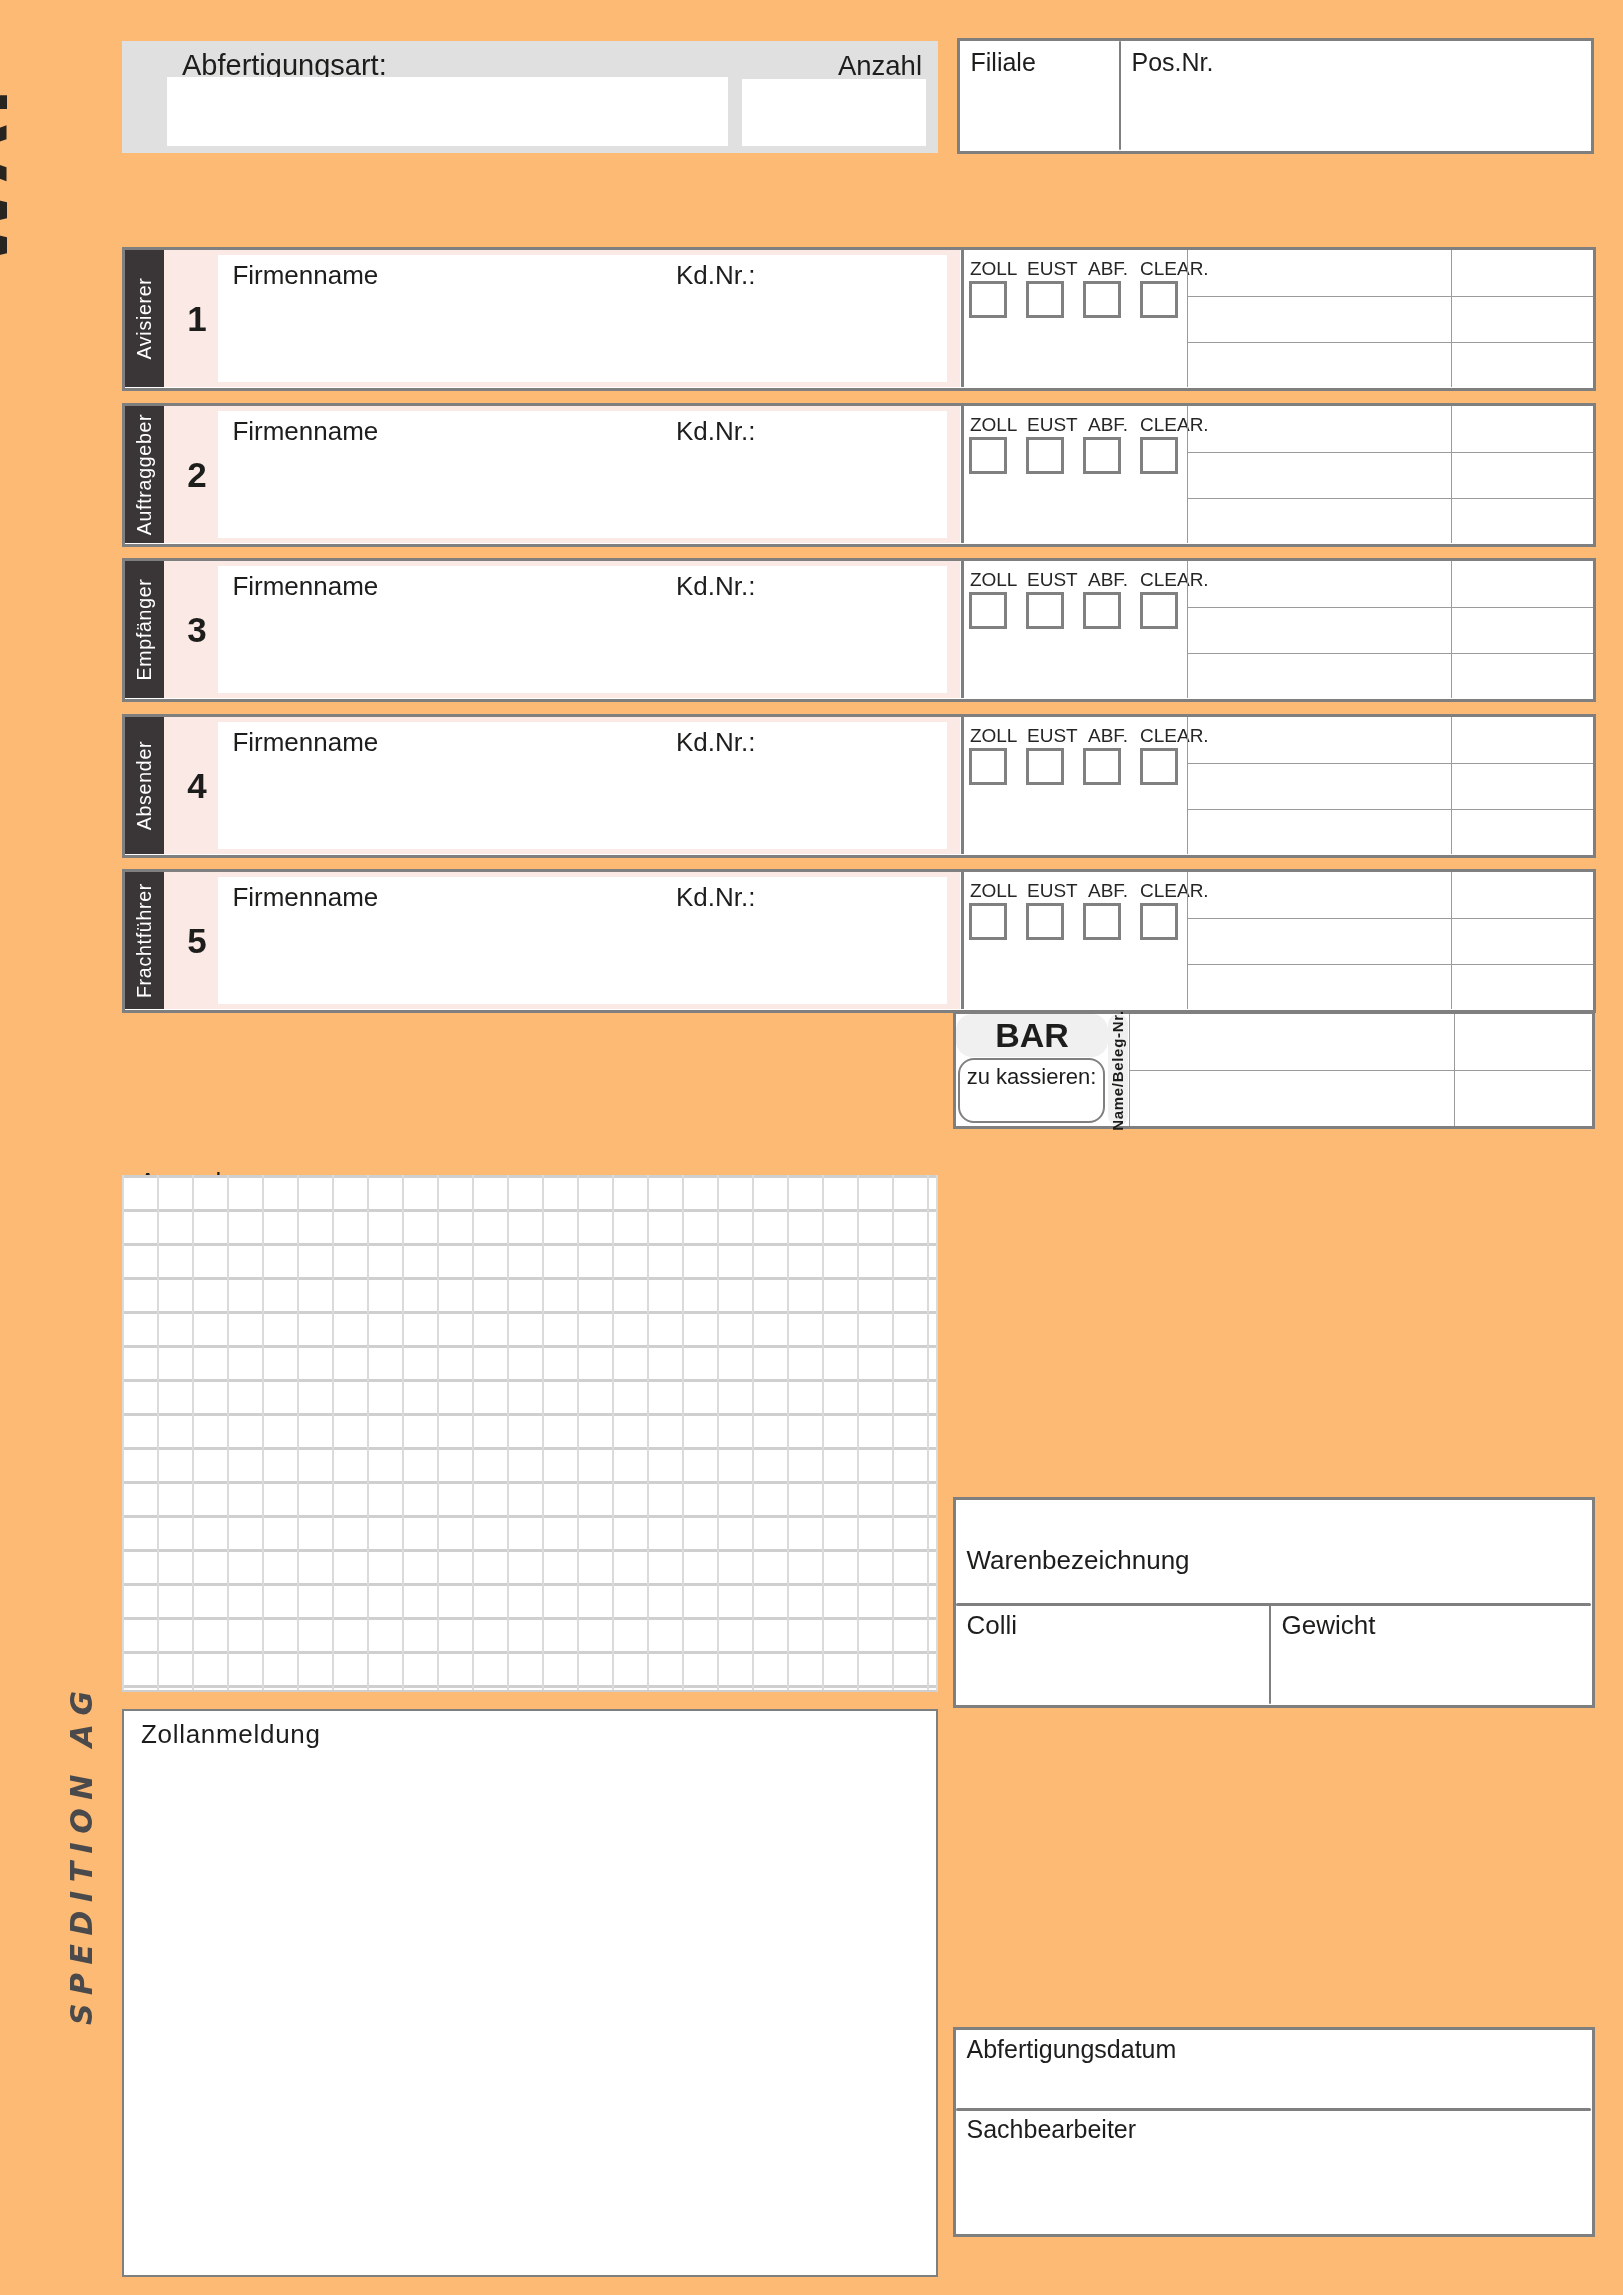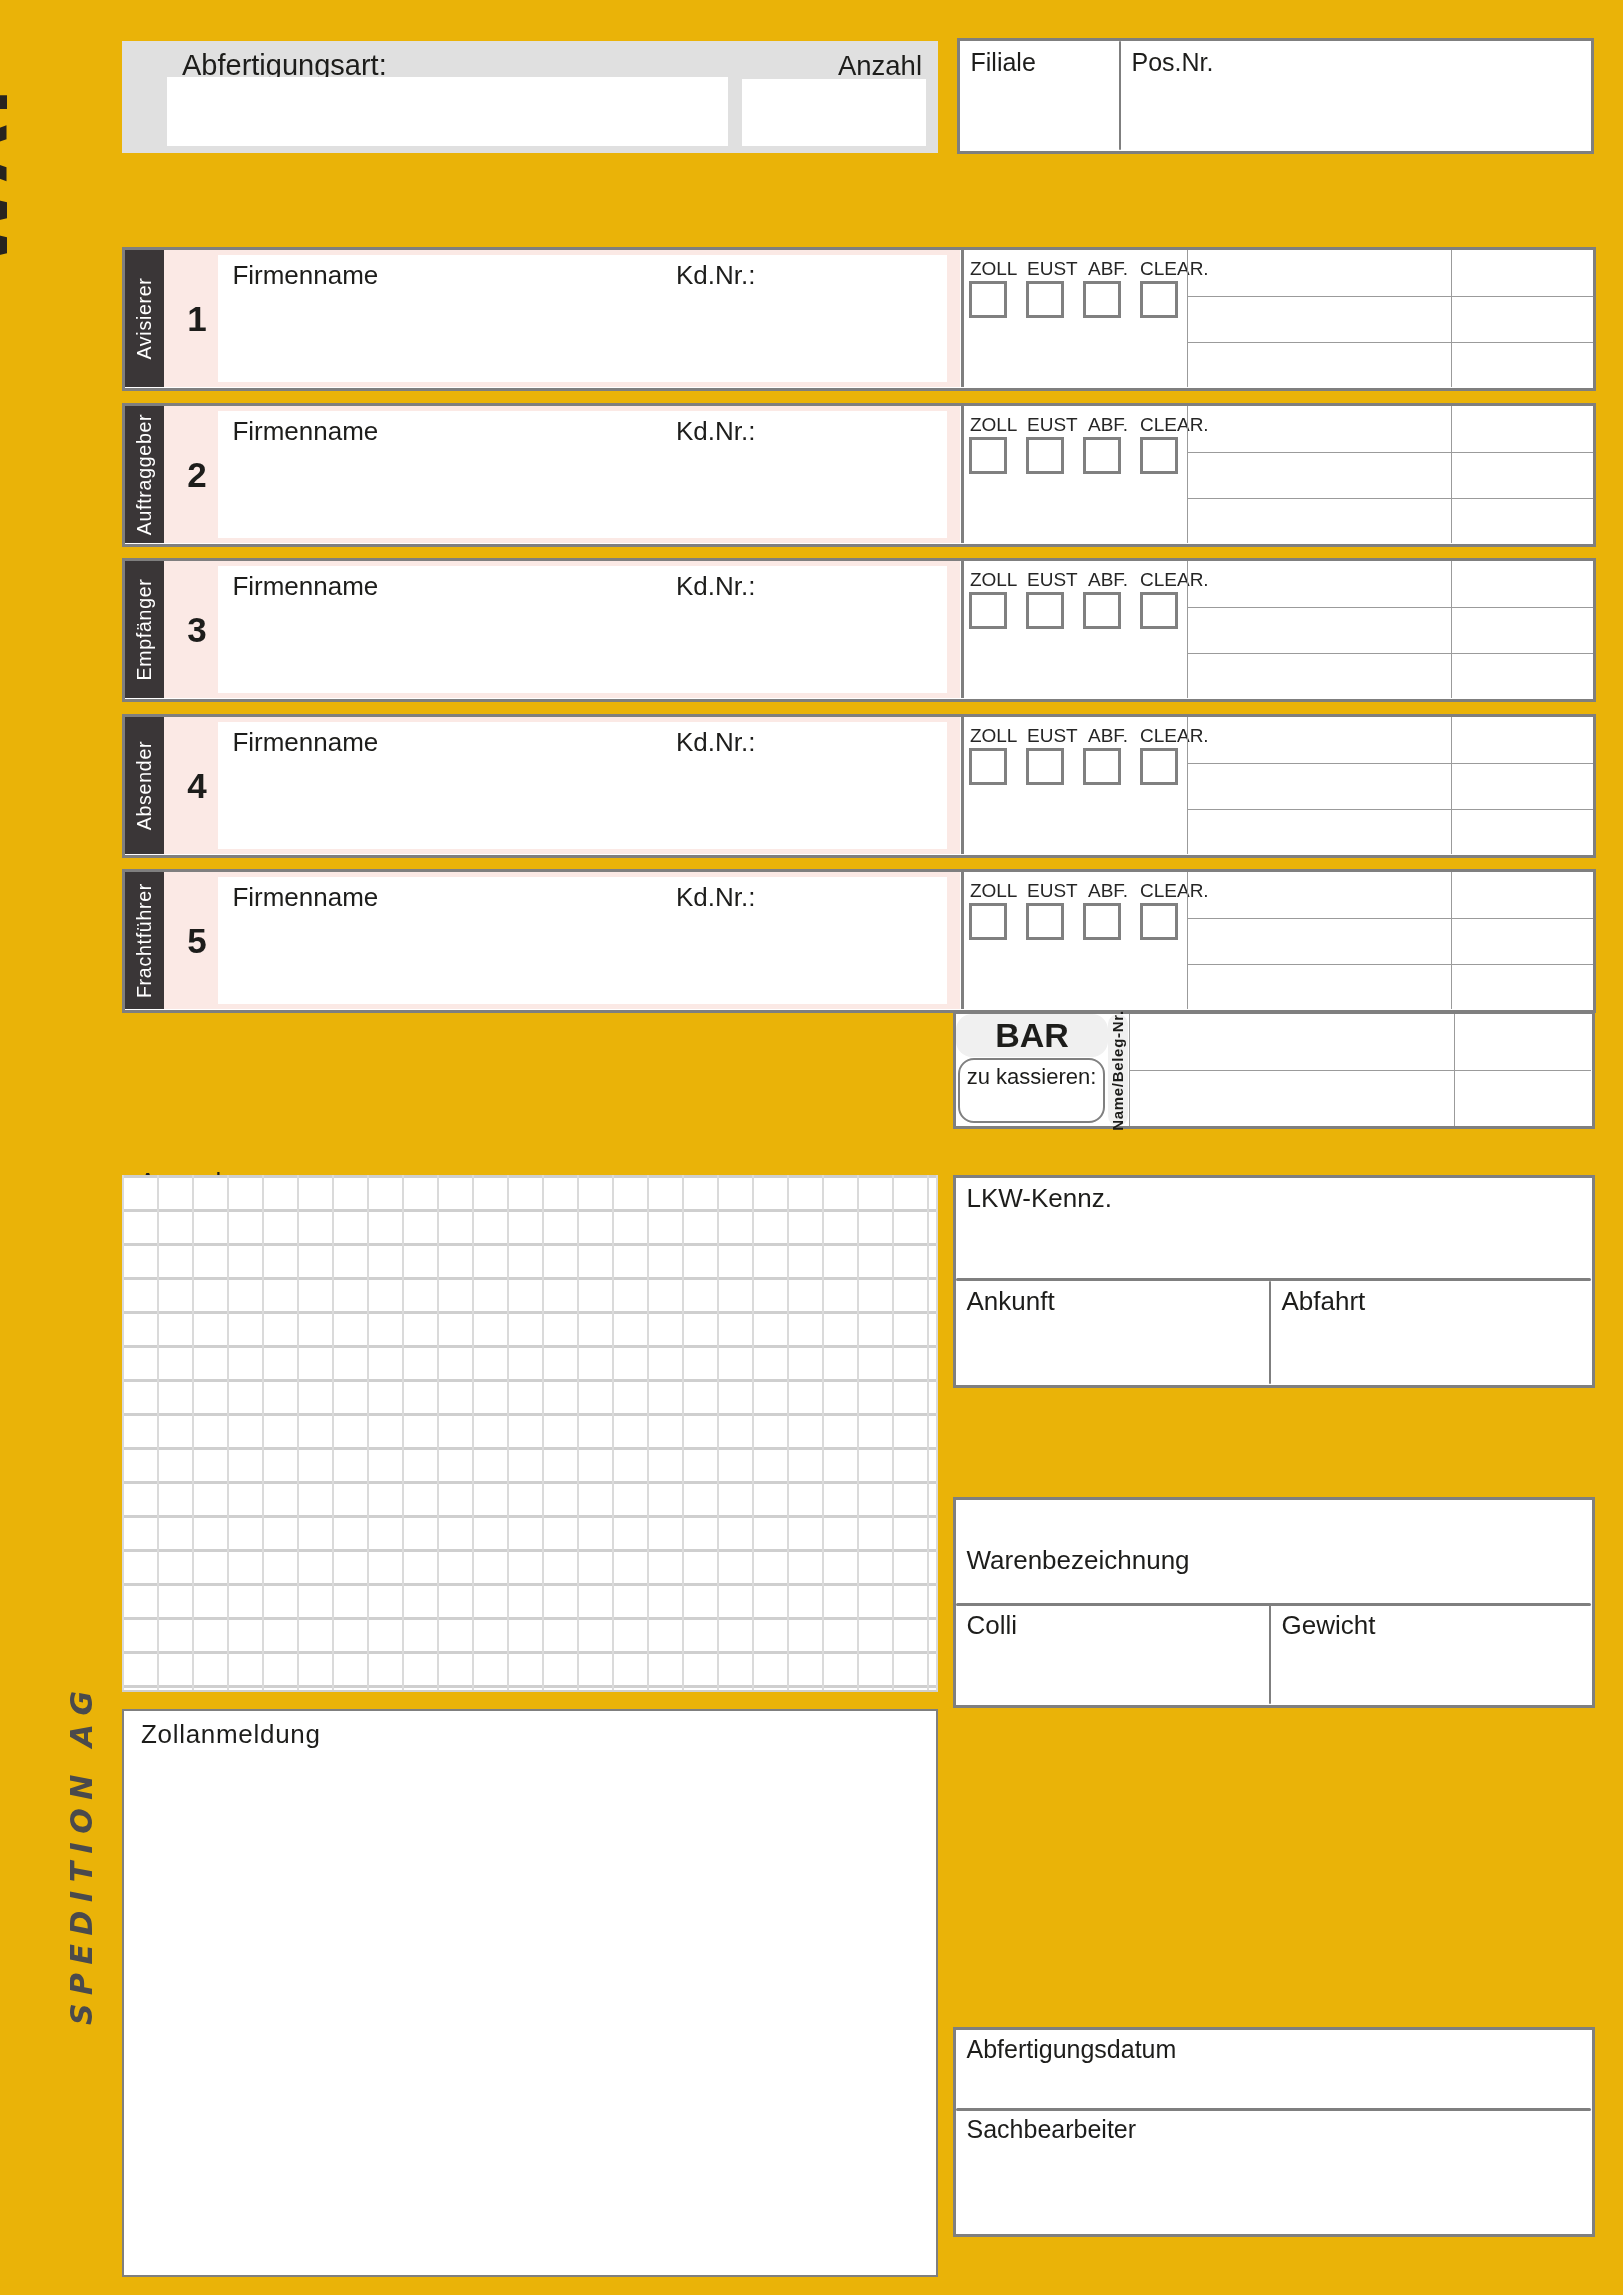--- a/index.html
+++ b/index.html
@@ -1,17 +1,17 @@
 <!DOCTYPE html>
 <html style="font-size:10.5px"><head>
 <meta charset="utf-8">
 <style>
   html,body{margin:0;padding:0;background:#ffffff;}
   .page{
-    position:relative;width:1623px;height:2295px;background:#eab308;
+    position:relative;width:1623px;height:2295px;background:#fdba74;
     font-family:"Liberation Sans","DejaVu Sans",sans-serif;color:#1d1d1b;overflow:hidden;
   }
   .abs{position:absolute;border-radius:16px;}
   
   .rot-anchor{position:absolute;white-space:nowrap;transform:rotate(-90deg);transform-origin:left bottom;}
   .rot-center{position:absolute;inset:0;display:flex;align-items:center;justify-content:center;}
   .rot-center > span{transform:rotate(-90deg);white-space:nowrap;}
   
   .gbox{position:absolute;background:#ffffff;border:3.3px solid #7f7f7f;box-sizing:border-box;}
   .hline{position:absolute;background:#9b9b9b;height:1.3px;}
@@ -242,33 +242,20 @@
     <div class="vline" style="left:173px;top:0;height:112px;"></div>
     <div class="vline" style="left:498px;top:0;height:112px;"></div>
     <div class="hline" style="left:174px;top:56px;width:461px;"></div>
     <div class="abs" style="left:174px;top:0;width:324px;height:112px;"></div>
     <div class="abs" style="left:499px;top:0;width:136px;height:112px;"></div>
   </div>
 
   <div class="lbl" style="left:139px;top:1167px;font-size:26px;">Anmerkungen</div>
   <div class="anm-grid"></div>
 
-  <div class="gbox" style="left:953px;top:1175px;width:642px;height:213px;">
-    <div class="abs" style="left:0;top:0;width:635px;height:100px;">
-      <div class="lbl" style="left:10.5px;top:5.2px;font-size:26px;">LKW-Kennz.</div>
-    </div>
-    <div class="abs thickline" style="left:0;top:100px;width:635px;height:2.6px;"></div>
-    <div class="abs thickline" style="left:313px;top:103px;width:2px;height:103px;"></div>
-    <div class="abs" style="left:0;top:103px;width:313px;height:103px;">
-      <div class="lbl" style="left:10.5px;top:5.2px;font-size:26px;">Ankunft</div>
-    </div>
-    <div class="abs" style="left:315px;top:103px;width:321px;height:103px;">
-      <div class="lbl" style="left:10.5px;top:5.2px;font-size:26px;">Abfahrt</div>
-    </div>
-  </div>
 
   <div class="gbox" style="left:953px;top:1497px;width:642px;height:211px;">
     <div class="abs" style="left:0;top:0;width:635px;height:103px;">
       <div class="lbl" style="left:10.5px;top:5.2px;font-size:26px;margin-top:40px;">Warenbezeichnung</div>
     </div>
     <div class="abs thickline" style="left:0;top:103px;width:635px;height:2.6px;"></div>
     <div class="abs thickline" style="left:313px;top:105px;width:2px;height:99px;"></div>
     <div class="abs" style="left:0;top:105px;width:313px;height:99px;">
       <div class="lbl" style="left:10.5px;top:5.2px;font-size:26px;">Colli</div>
     </div>

